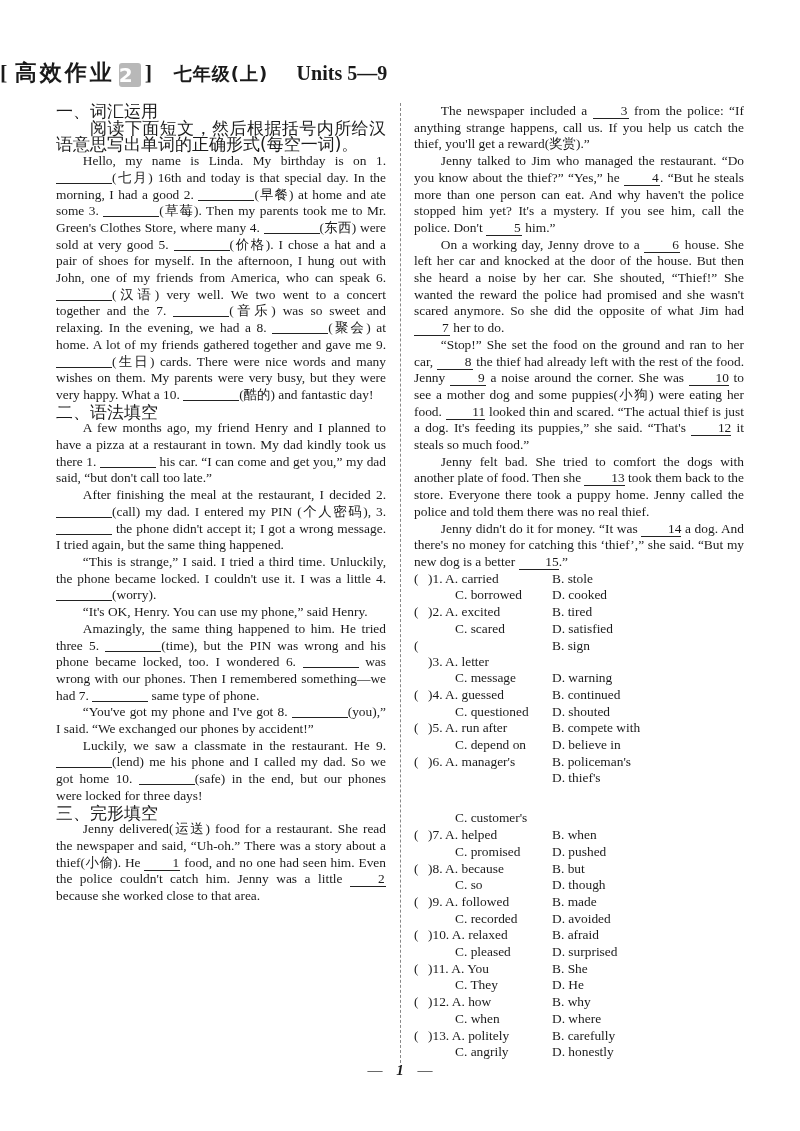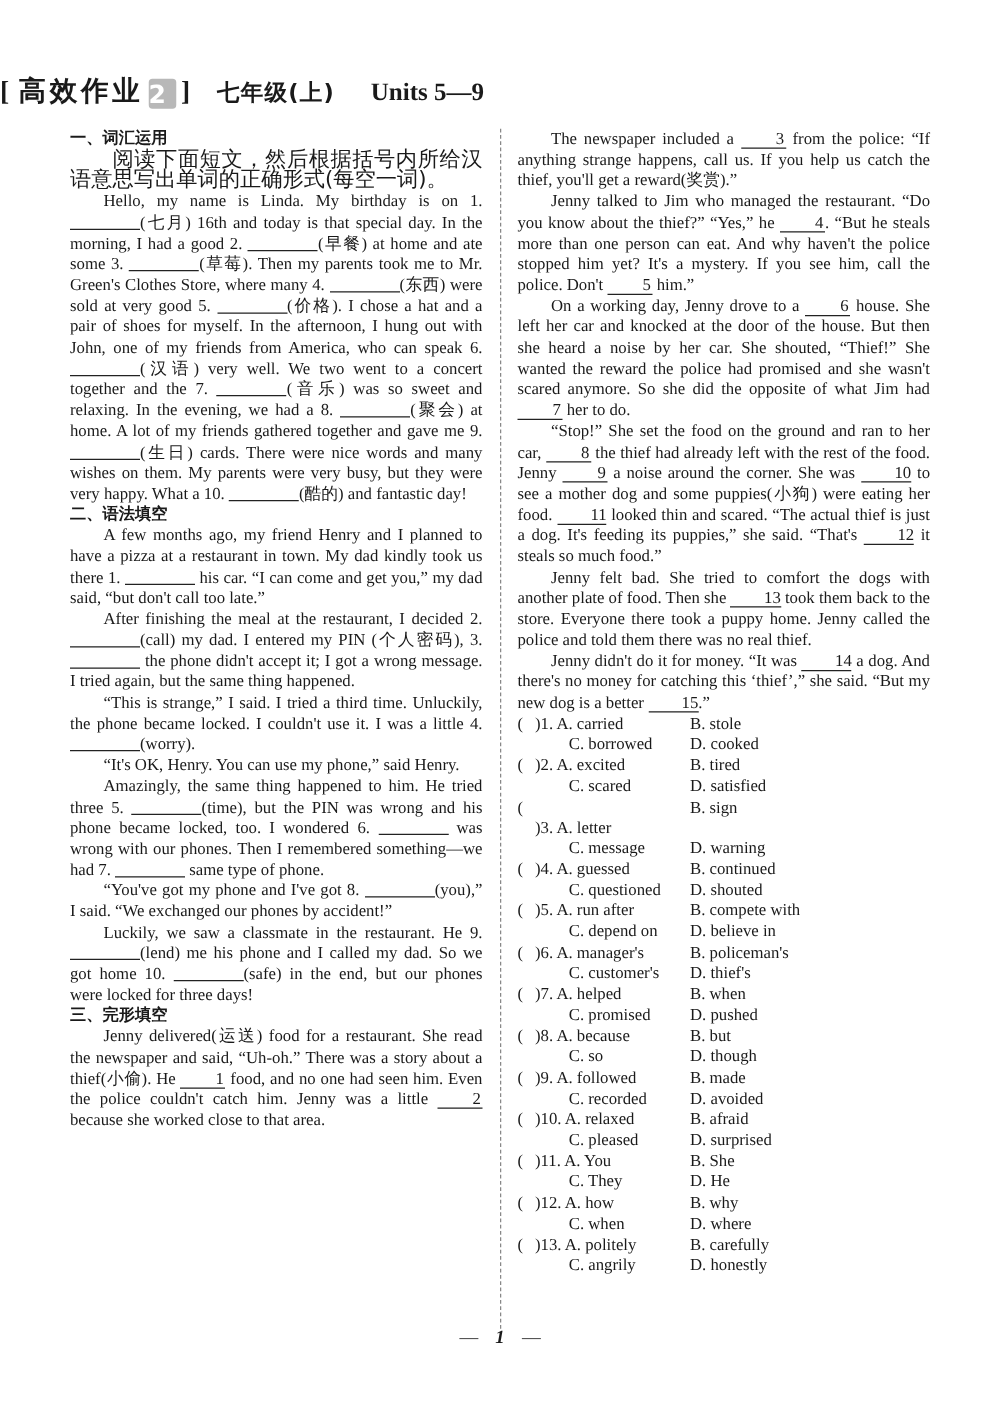--- a/index.html
+++ b/index.html
@@ -10,21 +10,21 @@
   .header .br{font-family:"Liberation Serif",serif;font-size:22px;}
   .header .hz{font-family:"DejaVu Sans",sans-serif;font-size:22px;letter-spacing:3px;}
   .badge{display:inline-block;background:#b8b8b8;color:#fff;width:22px;height:24px;line-height:24px;
     font-family:"DejaVu Sans",sans-serif;font-size:20px;border-radius:3px;vertical-align:-2px;margin:0 4px;letter-spacing:0;}
   .header .grade{font-family:"DejaVu Sans",sans-serif;font-size:18px;margin-left:14px;letter-spacing:1px;}
   .header .units{font-family:"Liberation Serif",serif;font-size:20px;margin-left:22px;letter-spacing:0;}
   .col{position:absolute;top:103px;font-size:13.4px;line-height:16.7px;text-align:justify;}
   .left{left:56px;width:330px;}
   .right{left:414px;width:330px;}
   .divider{position:absolute;left:400px;top:103px;height:960px;border-left:1px dashed #888;}
-  .sec{font-family:"DejaVu Sans",sans-serif;font-weight:bold;font-size:13px;}
+  .sec{font-family:"DejaVu Sans",sans-serif;font-weight:normal;font-size:17px;}
   p{margin:0;}
   .ind{text-indent:2em;}
   .cn{font-family:"DejaVu Sans",sans-serif;font-size:17px;}
   .blank{display:inline-block;min-width:56px;border-bottom:1px solid #222;height:12px;vertical-align:-2px;}
   .nb{display:inline-block;min-width:36px;border-bottom:1px solid #222;text-align:center;line-height:14px;}
   .opt{display:grid;grid-template-columns:14px 34px 90px 140px;font-size:13.4px;line-height:16.7px;}
   .opt span{white-space:nowrap;}
   .footer{position:absolute;top:1062px;left:0;width:800px;text-align:center;font-size:15px;font-style:italic;font-weight:bold;}
   .footer .dash{font-style:normal;font-weight:normal;color:#333;margin:0 10px;}
 </style>
@@ -108,21 +108,21 @@
         <span>B. compete with</span>
         <span></span>
         <span style="grid-column: 2 / 4; padding-left: 27px;">C. depend on</span>
         <span>D. believe in</span>
       </div>
       <div class="opt">
         <span>(</span>
         <span style="grid-column: 2 / 4;">)6. A. manager's</span>
         <span>B. policeman's</span>
         <span></span>
-        <span style="grid-column: 2 / 4; padding-left: 27px;">C. customer's</span>
+        <span style="grid-column: 2 / 4; padding-left: 27px; margin-top: 40px;">C. customer's</span>
         <span>D. thief's</span>
       </div>
       <div class="opt">
         <span>(</span>
         <span style="grid-column: 2 / 4;">)7. A. helped</span>
         <span>B. when</span>
         <span></span>
         <span style="grid-column: 2 / 4; padding-left: 27px;">C. promised</span>
         <span>D. pushed</span>
       </div>

